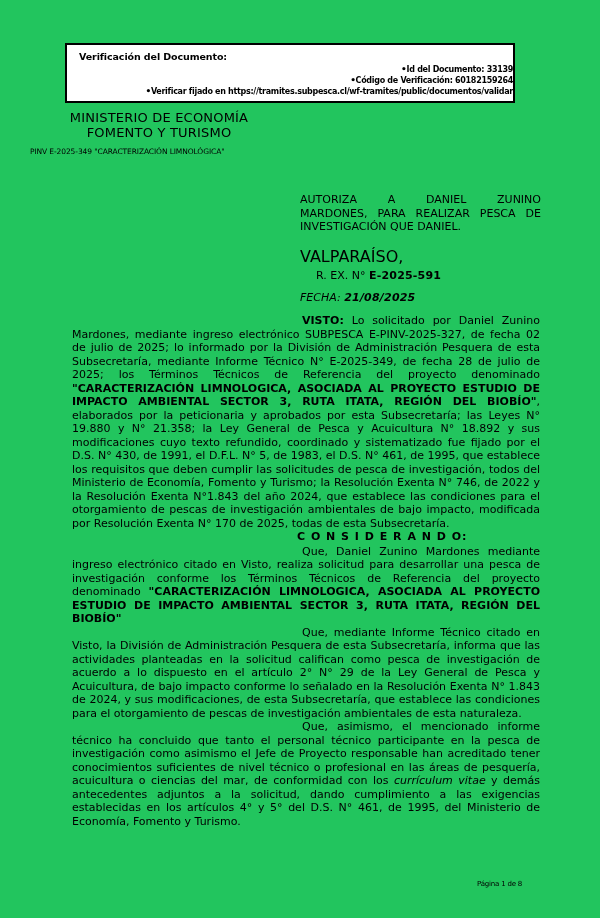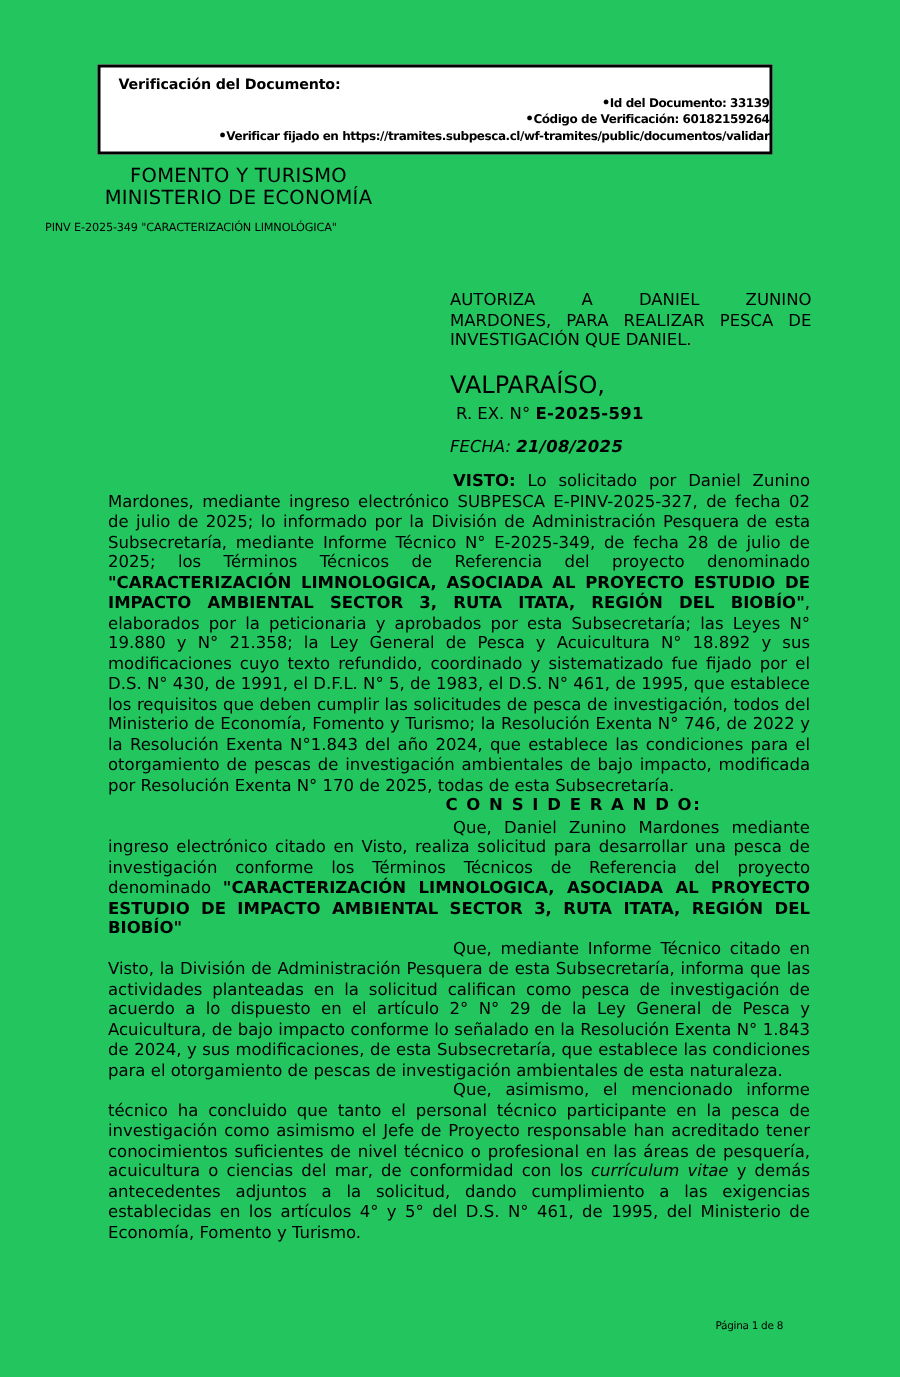--- a/index.html
+++ b/index.html
@@ -54,21 +54,21 @@
 
   
   .subject {
     position: absolute;
     left: 300px; top: 193px;
     width: 241px;
     font-size: 11px; line-height: 13.5px;
   }
   .subject .jl { text-align: justify; text-align-last: justify; }
   .city    { position: absolute; left: 300px; top: 247px; font-size: 16px; }
-  .resnum  { position: absolute; left: 304px; top: 269px; font-size: 11px; text-align: right; }
+  .resnum  { position: absolute; left: 316px; top: 269px; font-size: 11px; text-align: right; }
   .resdate { position: absolute; left: 300px; top: 291px; font-size: 11px; font-style: italic; }
   .resnum b, .resdate b { letter-spacing: 0.2px; }
 
   
   .bodytext {
     position: absolute;
     left: 72px; top: 314px;
     width: 468px;
     font-size: 11px; line-height: 13.5px;
     text-align: justify;
@@ -99,22 +99,22 @@
     <div class="vb-title">Verificación del Documento:</div>
     <ul class="vb-list">
       <li class="vb-item"><span class="bullet">•</span><span>Id del Documento: 33139</span></li>
       <li class="vb-item"><span class="bullet">•</span><span>Código de Verificación: 60182159264</span></li>
       <li class="vb-item"><span class="bullet">•</span><span>Verificar fijado en https://tramites.subpesca.cl/wf-tramites/public/documentos/validar</span></li>
     </ul>
   </div>
 
   <div class="letterhead">
     <div class="ministry">
+      <div>MINISTERIO DE ECONOMÍA</div>
       <div>FOMENTO Y TURISMO</div>
-      <div>MINISTERIO DE ECONOMÍA</div>
     </div>
     <div class="pinv">PINV E-2025-349 "CARACTERIZACIÓN LIMNOLÓGICA"</div>
   </div>
 
   <div class="subject">
     <div class="jl">AUTORIZA A DANIEL ZUNINO</div>
     <div class="jl">MARDONES, PARA REALIZAR PESCA DE</div>
     <div>INVESTIGACIÓN QUE DANIEL.</div>
   </div>
 

